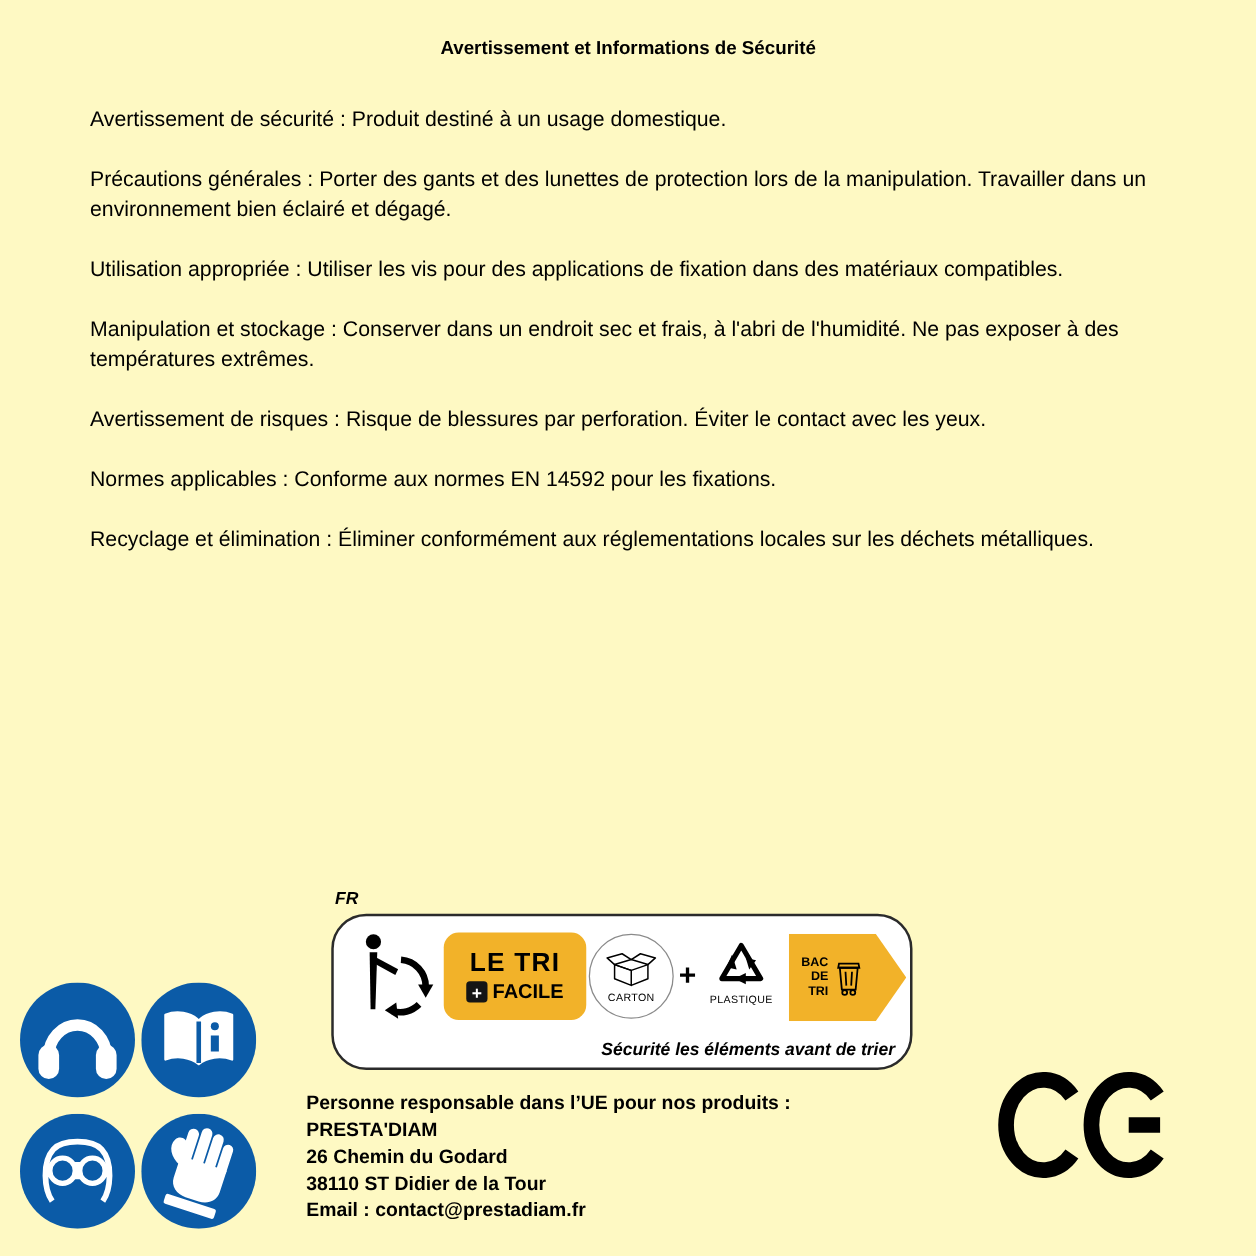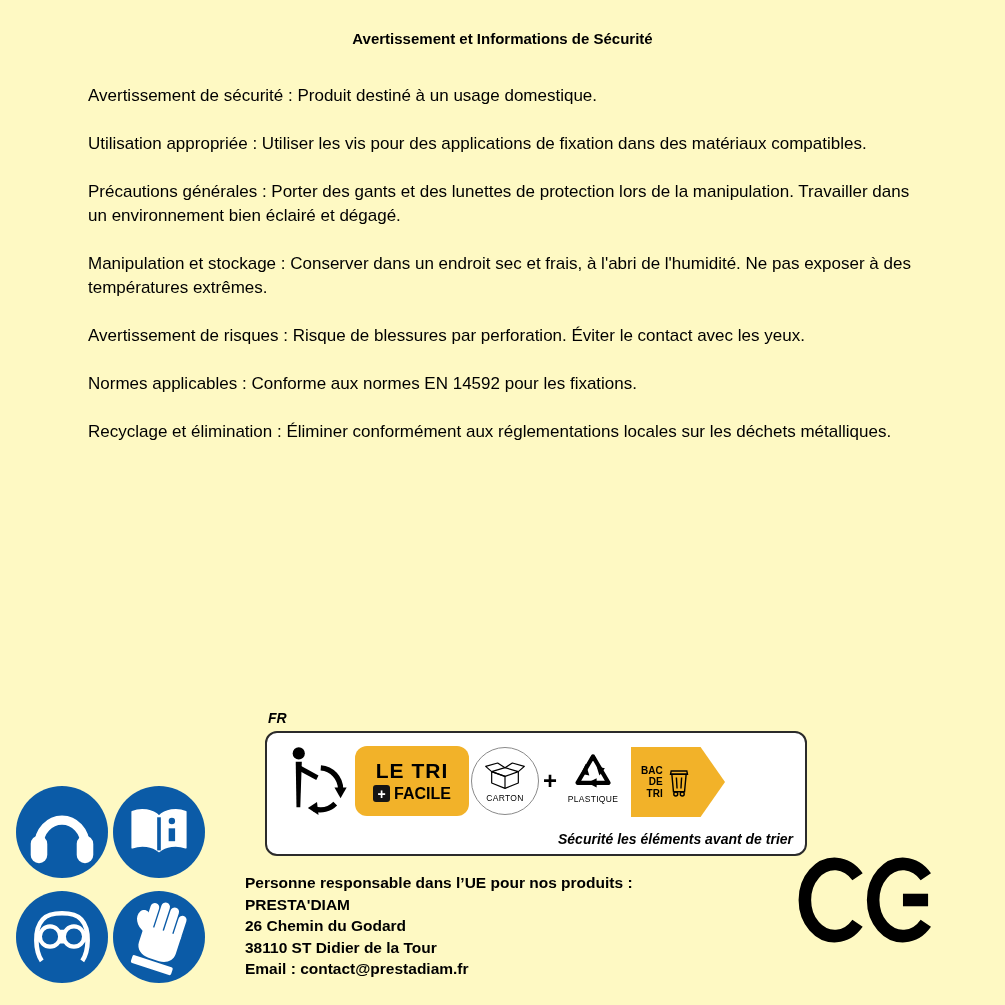--- a/index.html
+++ b/index.html
@@ -5,31 +5,31 @@
   * { margin:0; padding:0; box-sizing:border-box; }
   html,body { background:#ffffff; }
   body { font-family:"Liberation Sans", sans-serif; color:#000; }
   .page { position:relative; width:1005px; height:1005px; background:#fef9c3; overflow:hidden; }
 
   .title { position:absolute; top:30px; left:0; width:100%; text-align:center;
            font-size:15px; font-weight:bold; line-height:1.2; }
 
   .paragraphs { position:absolute; left:72px; top:84px; width:860px;
                 font-size:17px; line-height:24px; }
-  .paragraphs p { margin:0 0 24px 16px; }
+  .paragraphs p { margin:0 0 24px 0; }
 
   .icons-grid { position:absolute; left:16px; top:786px;
                 display:grid; grid-template-columns:92px 92px; grid-auto-rows:92px;
                 column-gap:5px; row-gap:13px; }
   .icons-grid svg { width:92px; height:92px; display:block; }
 
   .fr-label { position:absolute; left:268px; top:710px; font-size:14px; font-weight:bold;font-style:italic; }
 
-  .tri-banner { position:absolute; left:265px; top:731px; width:542px; height:125px;
-                border:2px solid #2b2b2b; border-radius:12px; background:#fff; }
+  .tri-banner { position:absolute; left:265px; top:731px; width:465px; height:125px;
+                border:2px solid #2b2b2b; border-radius:28px; background:#fff; }
   .triman { position:absolute; left:12px; top:9px; width:76px; height:76px; }
   .tri-pill { position:absolute; left:88px; top:13px; width:114px; height:70px;
               background:#F2B229; border-radius:12px;
               display:flex; flex-direction:column; align-items:center; justify-content:center; gap:4px; }
   .tri-line1 { font-size:21px; font-weight:bold; letter-spacing:1px; line-height:1; }
   .tri-line2 { display:flex; align-items:center; gap:4px; font-size:16px; font-weight:bold; line-height:1; }
   .plus-badge { display:inline-flex; width:17px; height:17px; background:#151515; color:#fff;
                 align-items:center; justify-content:center; font-size:14px; font-weight:bold;
                 border-radius:3px; }
   .carton-circle { position:absolute; left:204px; top:14px; width:68px; height:68px;
@@ -57,22 +57,22 @@
 </style>
 </head>
 <body>
 
 <div class="page">
 
   <h1 class="title">Avertissement et Informations de Sécurité</h1>
 
   <div class="paragraphs">
     <p>Avertissement de sécurité : Produit destiné à un usage domestique.</p>
+    <p>Précautions générales : Porter des gants et des lunettes de protection lors de la manipulation. Travailler dans un environnement bien éclairé et dégagé.</p>
     <p>Utilisation appropriée : Utiliser les vis pour des applications de fixation dans des matériaux compatibles.</p>
-    <p>Précautions générales : Porter des gants et des lunettes de protection lors de la manipulation. Travailler dans un environnement bien éclairé et dégagé.</p>
     <p>Manipulation et stockage : Conserver dans un endroit sec et frais, à l'abri de l'humidité. Ne pas exposer à des températures extrêmes.</p>
     <p>Avertissement de risques : Risque de blessures par perforation. Éviter le contact avec les yeux.</p>
     <p>Normes applicables : Conforme aux normes EN 14592 pour les fixations.</p>
     <p>Recyclage et élimination : Éliminer conformément aux réglementations locales sur les déchets métalliques.</p>
   </div>
 
   <div class="icons-grid">
     <svg viewBox="0 0 100 100">
       <circle cx="50" cy="50" r="50" fill="#0B5BA7"></circle>
       <path d="M25 64 A25 27 0 1 1 75 64" fill="none" stroke="#fff" stroke-width="10"></path>

